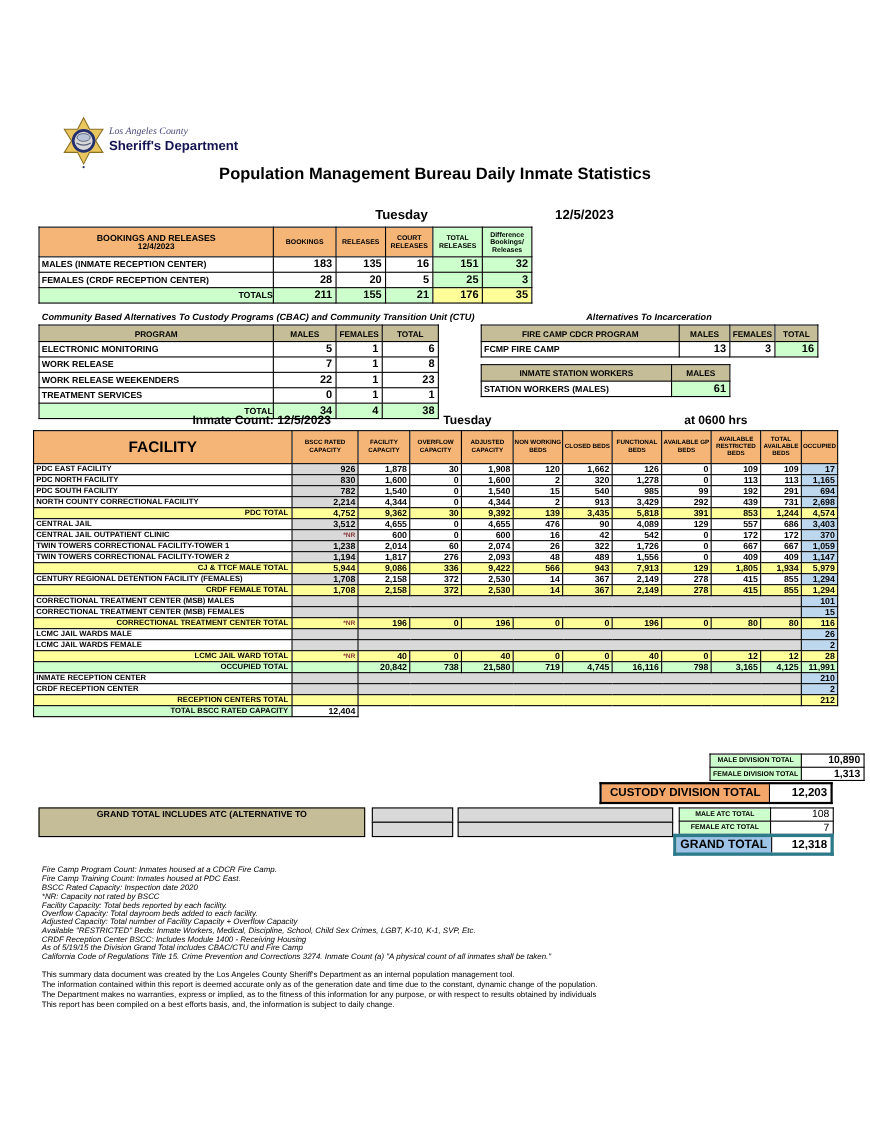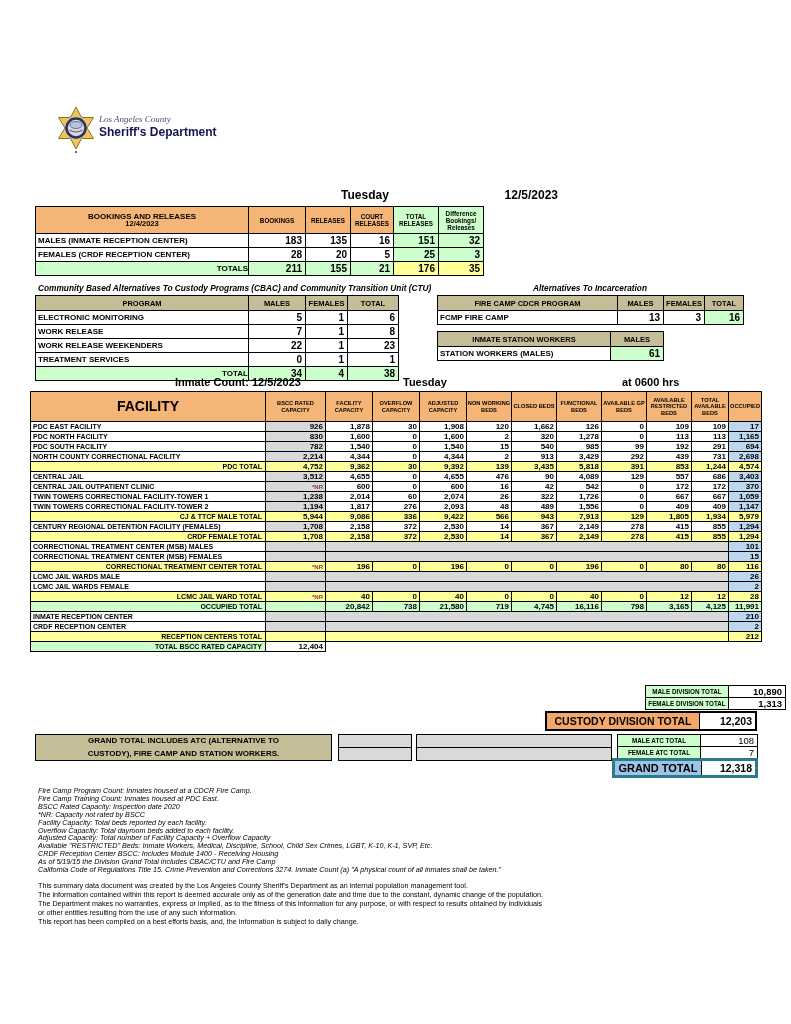--- a/index.html
+++ b/index.html
@@ -90,20 +90,21 @@
       <polygon points="21,1 26.5,11.5 38.5,11.5 32,22 38.5,32.5 26.5,32.5 21,43 15.5,32.5 3.5,32.5 10,22 3.5,11.5 15.5,11.5" fill="#e9c75e" stroke="#8a7020" stroke-width="1"></polygon>
       <circle cx="21" cy="22" r="9.5" fill="#d8d8d8" stroke="#27306e" stroke-width="2.5"></circle>
       <ellipse cx="21" cy="19" rx="6" ry="3.5" fill="#b9c4d8" stroke="#56617a" stroke-width="0.8"></ellipse>
       <path d="M14.5 24 q6.5 4 13 0" fill="none" stroke="#56617a" stroke-width="1.2"></path>
       <circle cx="21" cy="46" r="1" fill="#27306e"></circle>
     </svg>
     <div class="logo-line1">Los Angeles County</div>
     <div class="logo-line2">Sheriff's Department</div>
   </div>
 
+  <div class="doc-title">Population Management Bureau Daily Inmate Statistics</div>
   <div class="day-label">Tuesday</div>
   <div class="date-label">12/5/2023</div>
 
   <table class="bk-table">
     <colgroup>
         <col style="width:213px">
         <col style="width:57px">
         <col style="width:45px">
         <col style="width:43px">
         <col style="width:45px">
@@ -564,21 +565,20 @@
     <tbody>
       <tr>
         <td class="lab">CUSTODY DIVISION TOTAL</td>
         <td class="val">12,203</td>
       </tr>
     </tbody>
   </table>
 
   <div class="atcnote">
     <div>GRAND TOTAL INCLUDES ATC (ALTERNATIVE TO</div>
-    <div>CUSTODY), FIRE CAMP AND STATION WORKERS.</div>
   </div>
   <div class="graybar" style="left:338px; top:734px; width:74px;"></div>
   <div class="graybar" style="left:416px; top:734px; width:196px;"></div>
   <div class="graybar" style="left:338px; top:747px; width:74px;"></div>
   <div class="graybar" style="left:416px; top:747px; width:196px;"></div>
 
   <table class="atctot">
     <colgroup>
         <col style="width:83px">
         <col style="width:57px">
@@ -617,17 +617,16 @@
       <div>Adjusted Capacity: Total number of Facility Capacity + Overflow Capacity</div>
       <div>Available "RESTRICTED" Beds: Inmate Workers, Medical, Discipline, School, Child Sex Crimes,  LGBT, K-10, K-1, SVP, Etc.</div>
       <div>CRDF Reception Center BSCC: Includes Module 1400 - Receiving Housing</div>
       <div>As of 5/19/15 the Division Grand Total includes CBAC/CTU and Fire Camp</div>
       <div>California Code of Regulations Title 15. Crime Prevention and Corrections 3274.  Inmate Count (a) "A physical count of all inmates shall be taken."</div>
     </div>
   <div class="disclaimer" id="disclaimer">
       <div>This summary data document was created by the Los Angeles County Sheriff's Department as an internal population management tool.</div>
       <div>The information contained within this report is deemed accurate only as of the generation date and time due to the constant, dynamic change of the population.</div>
       <div>The Department makes no warranties, express or implied, as to the fitness of this information for any purpose, or with respect to results obtained by individuals</div>
-      <div>or other entities resulting from the use of any such information.</div>
       <div>This report has been compiled on a best efforts basis, and, the information is subject to daily change.</div>
     </div>
 
 </div>
 
 </body></html>

